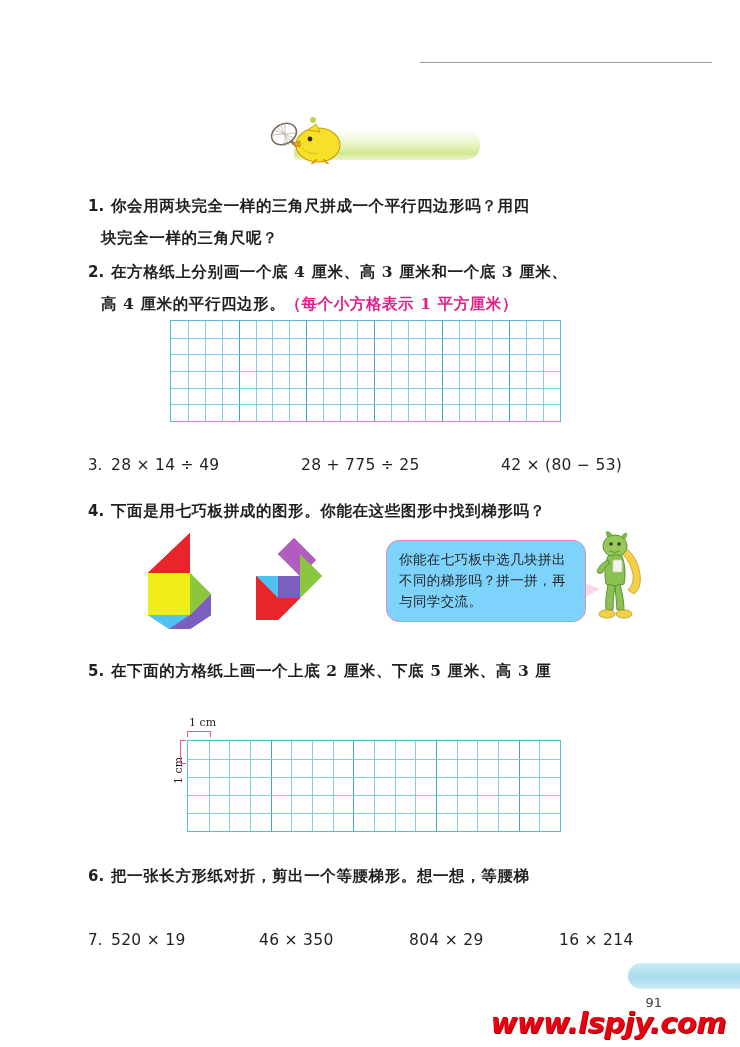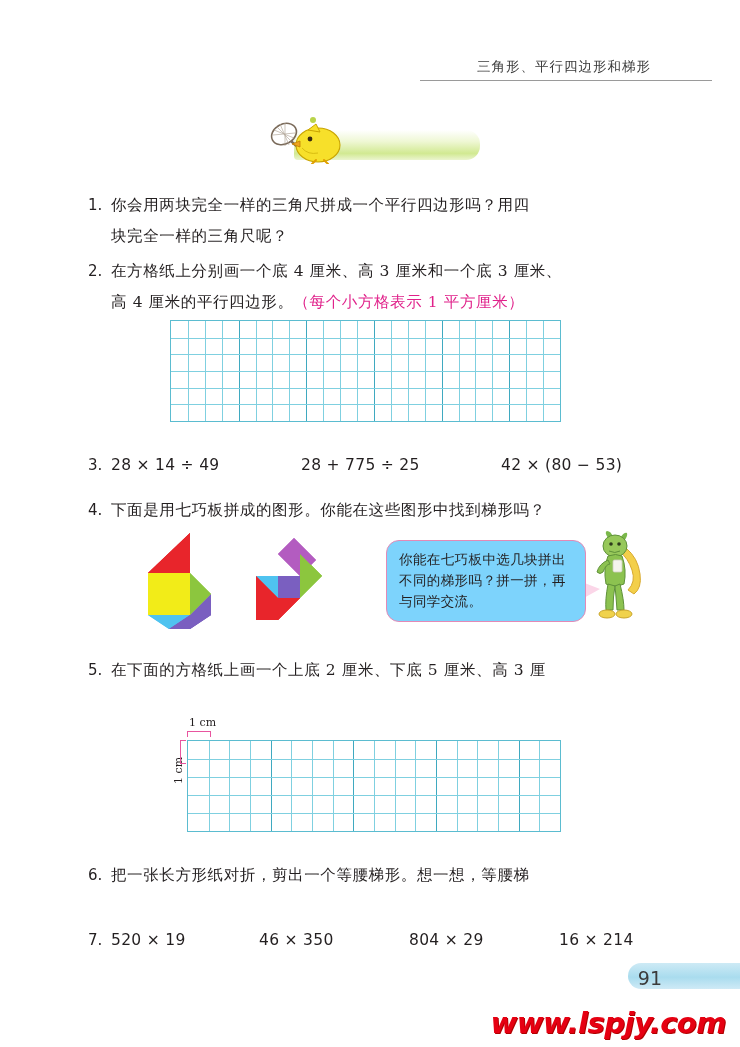--- a/index.html
+++ b/index.html
@@ -69,29 +69,30 @@
   .bird { position: absolute; left: 0; top: 0; }
 
   
   .q {
     position: absolute;
     left: 88px;
     font-size: 15.5px;
     line-height: 31px;
     letter-spacing: .6px;
     white-space: nowrap;
+    font-weight: bold;
   }
   .qnum {
     display: inline-block;
     width: 23px;
     font-family: "DejaVu Sans", "Liberation Sans", sans-serif;
     font-size: 15px;
     letter-spacing: 0;
   }
-  .qline2 { margin-left: 23px; display: block; }
+  .qline2 { margin-left: 13px; display: block; }
   .pink { color: #e0218a; }
   .num-row {
     position: absolute;
     left: 88px;
     font-family: "DejaVu Sans", "Liberation Sans", sans-serif;
     font-size: 15.5px;
     letter-spacing: .3px;
     white-space: nowrap;
   }
   .num-row .cell { display: inline-block; margin-top: 6px; }
@@ -182,23 +183,23 @@
     right: 0px;
     top: 963px;
     width: 112px;
     height: 26px;
     border-radius: 13px 0 0 13px;
     background: linear-gradient(180deg, #cdeaf5 0%, #a9dcee 55%, #cfeaf6 100%);
   }
   .pagenum {
     position: absolute;
     right: 78px;
-    top: 967px;
+    top: 995px;
     font-family: "DejaVu Sans", "Liberation Sans", sans-serif;
-    font-size: 19px;
+    font-size: 13px;
     color: #3b3b3b;
   }
 
   
   .watermark {
     position: absolute;
     right: 14px;
     top: 1006px;
     font-family: "DejaVu Sans", "Liberation Sans", sans-serif;
     font-size: 29px;
@@ -206,21 +207,20 @@
     font-style: italic;
     color: #e60012;
     letter-spacing: -0.5px;
     text-shadow: 1px 1px 0 #b00000;
   }
 </style>
 </head>
 <body>
 
 <div class="runhead">
-  <div class="runhead-text">三角形、平行四边形和梯形</div>
   <div class="runhead-rule"></div>
 </div>
 
 <div class="banner">
   <div class="banner-bg"></div>
   <svg class="bird" width="110" height="52" viewBox="0 0 110 52">
     <circle cx="55" cy="8" r="3" fill="#b9d44a"></circle>
     <ellipse cx="26" cy="22" rx="13" ry="10" fill="none" stroke="#7a6a5a" stroke-width="1.6" transform="rotate(-28 26 22)"></ellipse>
     <g stroke="#b5a99c" stroke-width=".7">
       <line x1="16" y1="18" x2="36" y2="26"></line>

